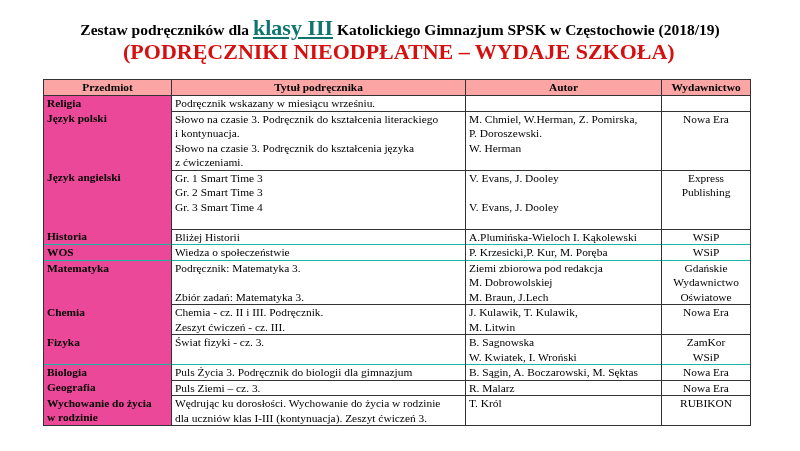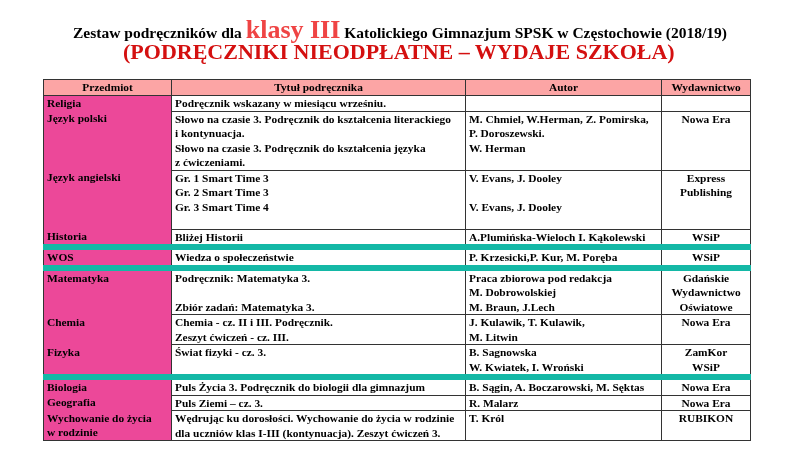--- a/index.html
+++ b/index.html
@@ -1,27 +1,27 @@
 <!DOCTYPE html>
 <html><head>
 <meta charset="utf-8">
 <style>
   html, body { margin:0; padding:0; background:#ffffff; }
   body { width:800px; height:451px; position:relative; overflow:hidden; font-family:"Liberation Serif", serif; color:#000; }
   .title1 { position:absolute; top:15px; left:0; width:800px; text-align:center; font-weight:bold; font-size:15.5px; white-space:nowrap; }
-  .title1 .blue { color:#ef4444; font-size:26px; }
+  .title1 .blue { color:#0f766e; font-size:22px;text-decoration:underline; }
   .title2 { position:absolute; top:39px; left:95px; width:680px; text-align:left; font-weight:bold; font-size:22px; color:#d41010; white-space:nowrap; padding-left:28px; }
   table { position:absolute; top:79px; left:43px; border-collapse:collapse; font-size:11.4px; line-height:14.5px; }
-  td, th { padding:0 3px; vertical-align:top; border-left:1px solid #333; border-right:1px solid #333;font-weight:bold; }
+  td, th { padding:0 3px; vertical-align:top; border-left:1px solid #333; border-right:1px solid #333; }
   th { background:#fca5a5; font-weight:bold; text-align:center; border-top:1.5px solid #333; border-bottom:1px solid #333; height:15px; }
   td.subj { background:#ec4899; font-weight:bold; width:121px; }
   td.tit { width:287px; }
   td.aut { width:189px;margin-top:23px; }
   td.pub { width:82px;text-align:center; }
-  tr.sep td { border-top:6px solid #14b8a6; }
+  tr.sep td { border-top:1px solid #14b8a6; }
   tr.sep2 td.tit, tr.sep2 td.aut, tr.sep2 td.pub { border-top:1px solid #333; }
   tr.last td { border-bottom:1.5px solid #333; }
   .line { display:block; white-space:nowrap; }
   .blank { display:block; height:14.5px; }
 </style>
 </head>
 <body>
 
 <div class="title1"><span>Zestaw podręczników dla </span><span class="blue">klasy III</span><span> Katolickiego Gimnazjum SPSK w Częstochowie (2018/19)</span></div>
 <div class="title2">(PODRĘCZNIKI NIEODPŁATNE – WYDAJE SZKOŁA)</div>
@@ -113,21 +113,21 @@
     </tr>
 
     <tr class="sep">
       <td class="subj">Matematyka</td>
       <td class="tit">
         <span class="line">Podręcznik: Matematyka 3.</span>
         <span class="blank"></span>
         <span class="line">Zbiór zadań: Matematyka 3.</span>
       </td>
       <td class="aut">
-        <span class="line">Praca zbiorowa pod redakcja</span>
+        <span class="line">Ziemi zbiorowa pod redakcja</span>
         <span class="line">M. Dobrowolskiej</span>
         <span class="line">M. Braun, J.Lech</span>
       </td>
       <td class="pub">
         <span class="line">Gdańskie</span>
         <span class="line">Wydawnictwo</span>
         <span class="line">Oświatowe</span>
       </td>
     </tr>
 

